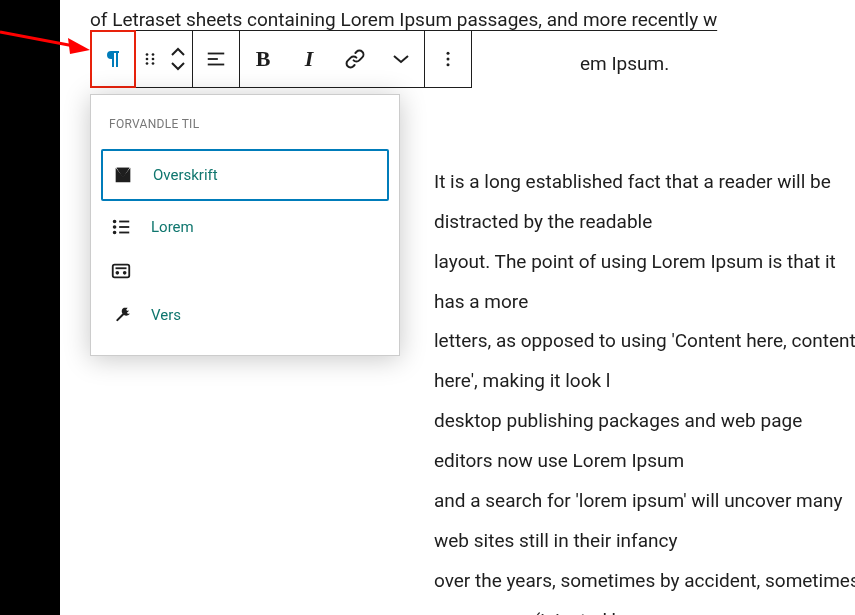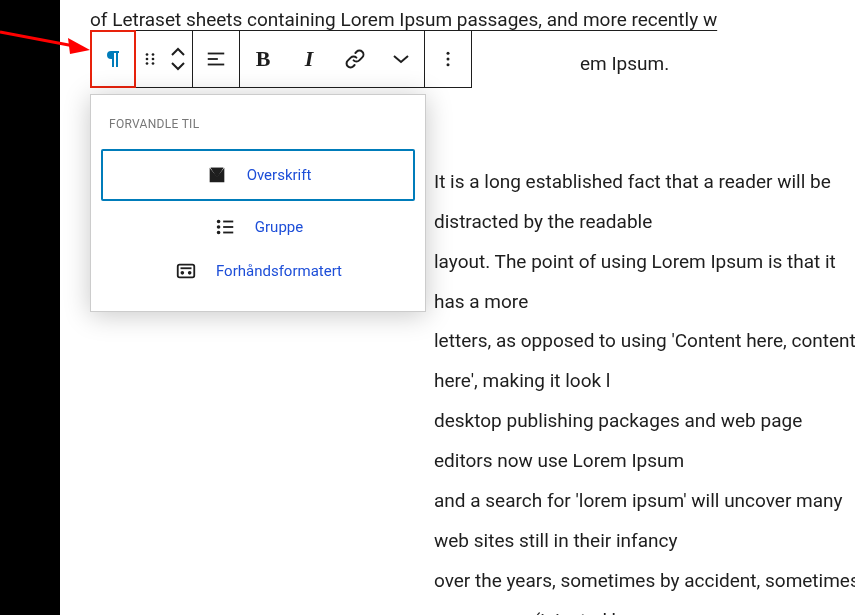--- a/index.html
+++ b/index.html
@@ -61,42 +61,41 @@
     height: 58px;
     color: #007cba;
   }
   .tb-btn.drag { width: 28px; }
   .tb-btn.updown { width: 28px; flex-direction: column; gap: 4px; }
   .tb-btn.bold { font-weight: 800; font-size: 22px; font-family: Georgia, serif;}
   .tb-btn.italic { font-style: italic; font-size: 22px; font-weight: 600; font-family: Georgia, serif;}
   .popover {
     position: absolute;
     left: 90px; top: 94px;
-    width: 336px;
+    width: 310px;
     background: #fff;
     border: 1px solid #ccc;
     box-shadow: 0 3px 25px rgba(0,0,0,0.22);
     padding: 12px 0 18px 0;
   }
   .popover-heading {
     font-size: 12px;
     color: #777;
     letter-spacing: 0.3px;
     text-transform: uppercase;
     padding: 10px 18px 14px 18px;
   }
   .transform-item {
     display: flex;
     align-items: center;
     gap: 18px;
     padding: 10px 18px;
     cursor: pointer;
     font-size: 15px;
-    color: #1d4ed8;
-    justify-content: center;
+    color: #0f766e;
   }
   .transform-item.selected {
     border: 2px solid #007cba;
     margin: 4px 10px;
     border-radius: 2px;
     padding: 12px 8px;
   }
   .transform-item .icon-slot {
     width: 24px; height: 24px;
     display: flex; align-items: center; justify-content: center;
@@ -210,30 +209,37 @@
     <span class="icon-slot">
       <svg width="22" height="22" viewBox="0 0 24 24" fill="none" stroke="#1e1e1e" stroke-width="2">
           <circle cx="5" cy="6" r="1" fill="#1e1e1e"></circle>
           <line x1="10" y1="6" x2="21" y2="6"></line>
           <circle cx="5" cy="12" r="1" fill="#1e1e1e"></circle>
           <line x1="10" y1="12" x2="21" y2="12"></line>
           <circle cx="5" cy="18" r="1" fill="#1e1e1e"></circle>
           <line x1="10" y1="18" x2="21" y2="18"></line>
         </svg>
     </span>
-    <span>Gruppe</span>
+    <span>Lorem</span>
   </div>
 
 
 
   <div class="transform-item">
     <span class="icon-slot">
       <svg width="22" height="22" viewBox="0 0 24 24" fill="none" stroke="#1e1e1e" stroke-width="2">
           <rect x="3" y="5" width="18" height="14" rx="2"></rect>
           <circle cx="8" cy="14" r="1" fill="#1e1e1e"></circle>
           <circle cx="16" cy="14" r="1" fill="#1e1e1e"></circle>
           <line x1="6" y1="9" x2="18" y2="9"></line>
         </svg>
     </span>
-    <span>Forhåndsformatert</span>
-  </div>
-
+  </div>
+
+  <div class="transform-item">
+    <span class="icon-slot">
+      <svg width="22" height="22" viewBox="0 0 24 24">
+          <path fill="#1e1e1e" d="M17 3s-3 1-3 5c0 2 1 3 1 3l-8 8s-1 1 0 2 2 0 2 0l8-8s1 1 3 1c4 0 5-3 5-3s-3 1-4-1c2-1 3-3 3-3s-3 1-4-1c1-1 2-3 2-3h-5z" transform="scale(0.8) translate(2,2)"></path>
+        </svg>
+    </span>
+    <span>Vers</span>
+  </div>
 </div>
 
 </body></html>

